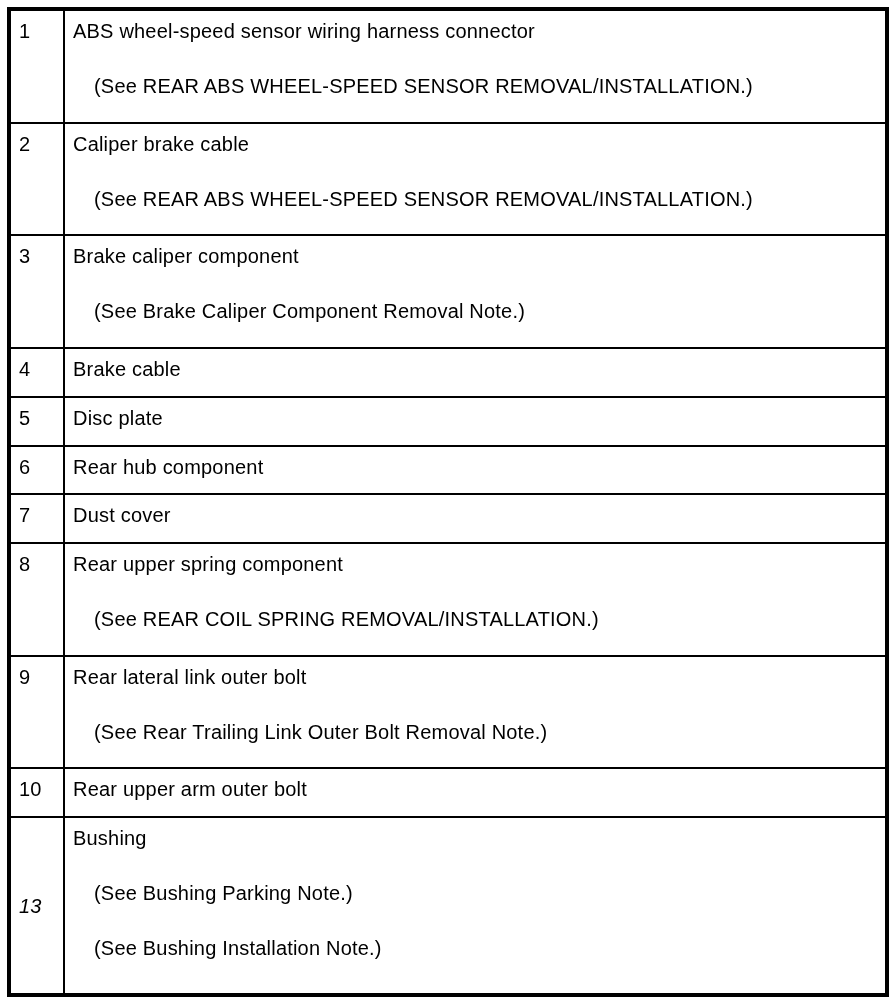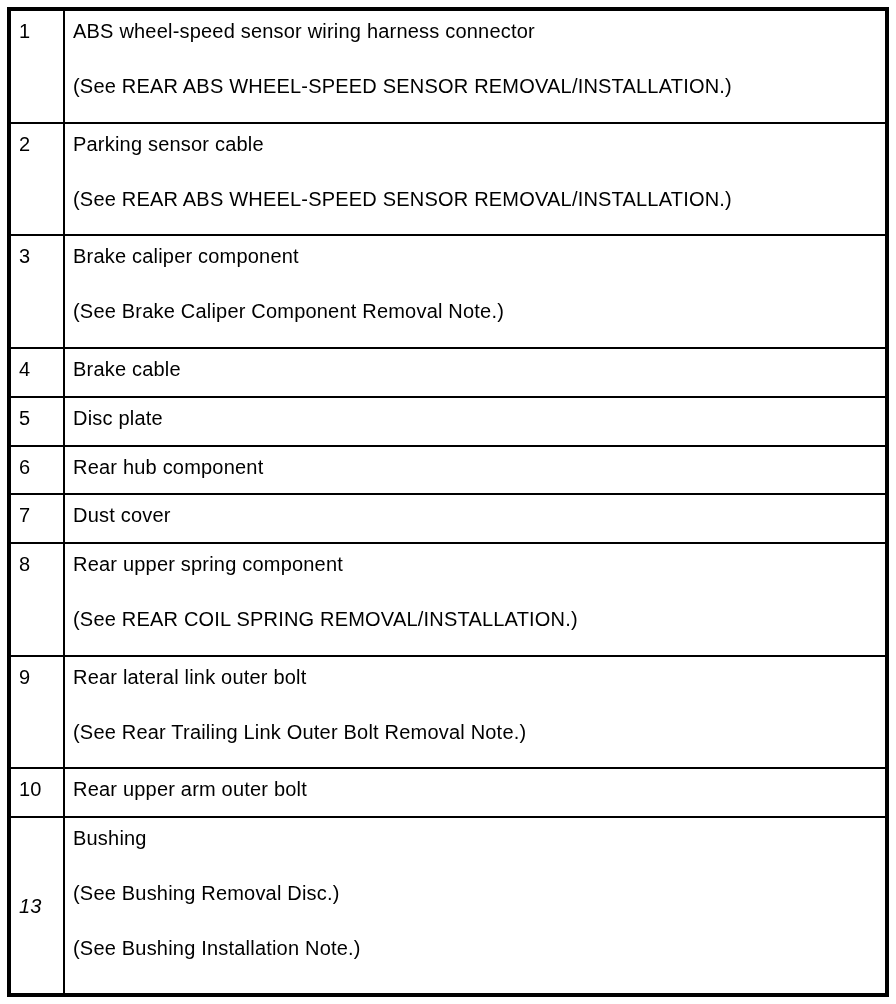--- a/index.html
+++ b/index.html
@@ -35,39 +35,40 @@
     width: 36px;
     padding-left: 5px;
     padding-right: 3px;
   }
   td.num.mid {
     vertical-align: middle;
     font-style: italic;
   }
   .line + .line {
     margin-top: 31px;
+    margin-left: 21px;
   }
 </style>
 </head>
 <body>
 
 <div class="page">
   <table class="parts-table">
     <tbody>
       <tr>
         <td class="num">1</td>
         <td class="desc">
           <div class="line">ABS wheel-speed sensor wiring harness connector</div>
           <div class="line">(See REAR ABS WHEEL-SPEED SENSOR REMOVAL/INSTALLATION.)</div>
         </td>
       </tr>
       <tr>
         <td class="num">2</td>
         <td class="desc">
-          <div class="line">Parking sensor cable</div>
+          <div class="line">Caliper brake cable</div>
           <div class="line">(See REAR ABS WHEEL-SPEED SENSOR REMOVAL/INSTALLATION.)</div>
         </td>
       </tr>
       <tr>
         <td class="num">3</td>
         <td class="desc">
           <div class="line">Brake caliper component</div>
           <div class="line">(See Brake Caliper Component Removal Note.)</div>
         </td>
       </tr>
@@ -112,19 +113,19 @@
       <tr>
         <td class="num">10</td>
         <td class="desc">
           <div class="line">Rear upper arm outer bolt</div>
         </td>
       </tr>
       <tr>
         <td class="num mid">13</td>
         <td class="desc">
           <div class="line">Bushing</div>
-          <div class="line">(See Bushing Removal Disc.)</div>
+          <div class="line">(See Bushing Parking Note.)</div>
           <div class="line">(See Bushing Installation Note.)</div>
         </td>
       </tr>
     </tbody>
   </table>
 </div>
 
 </body></html>

